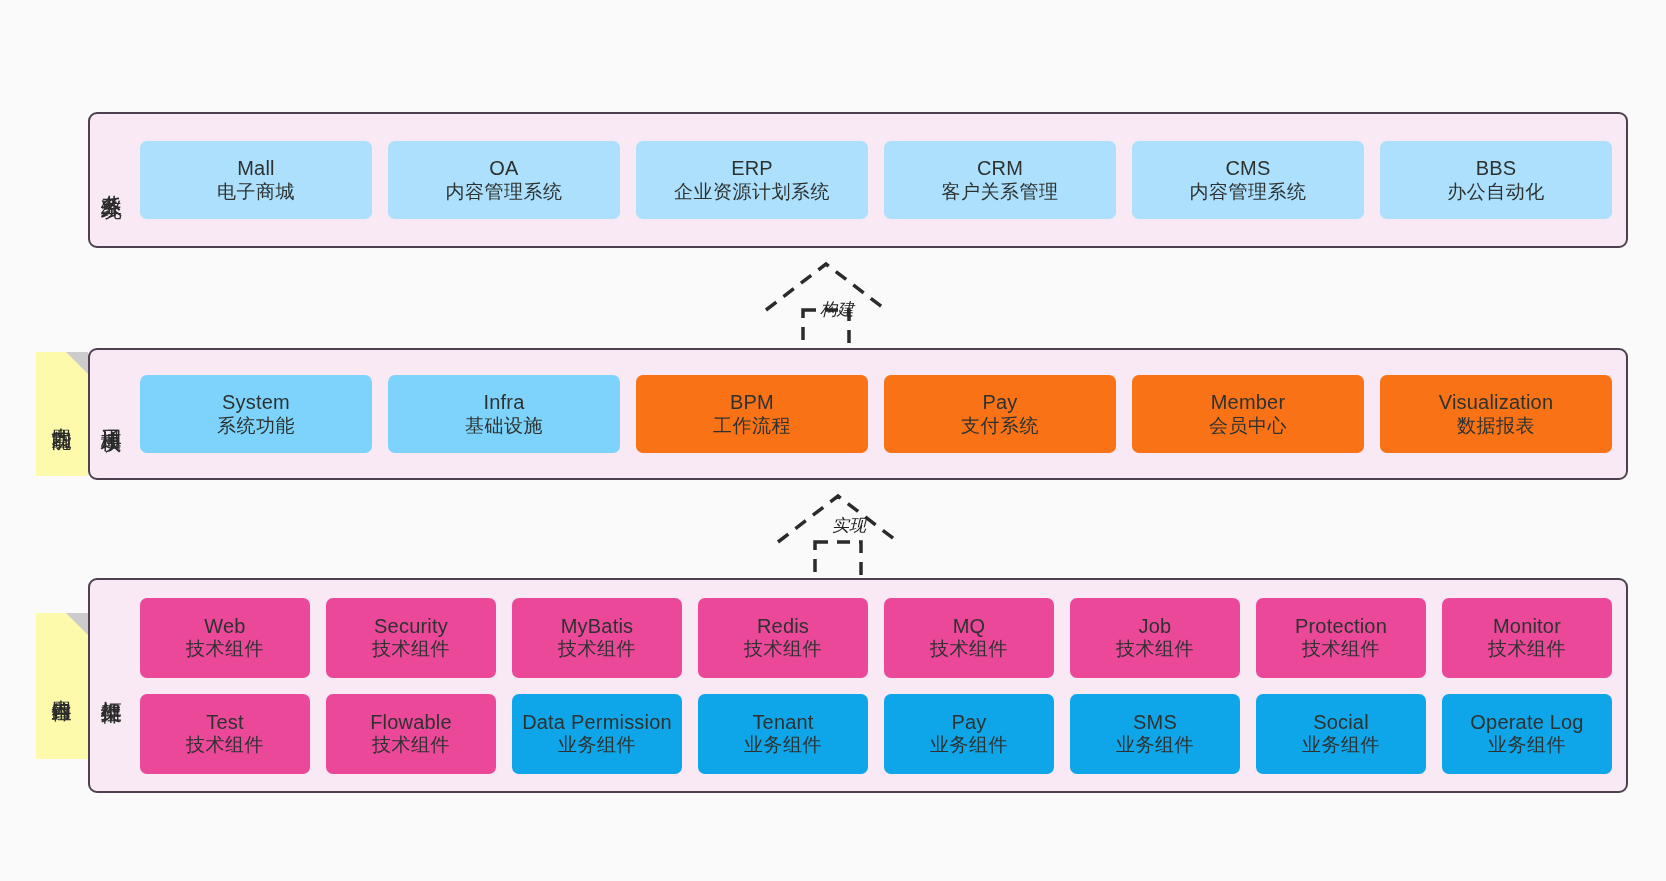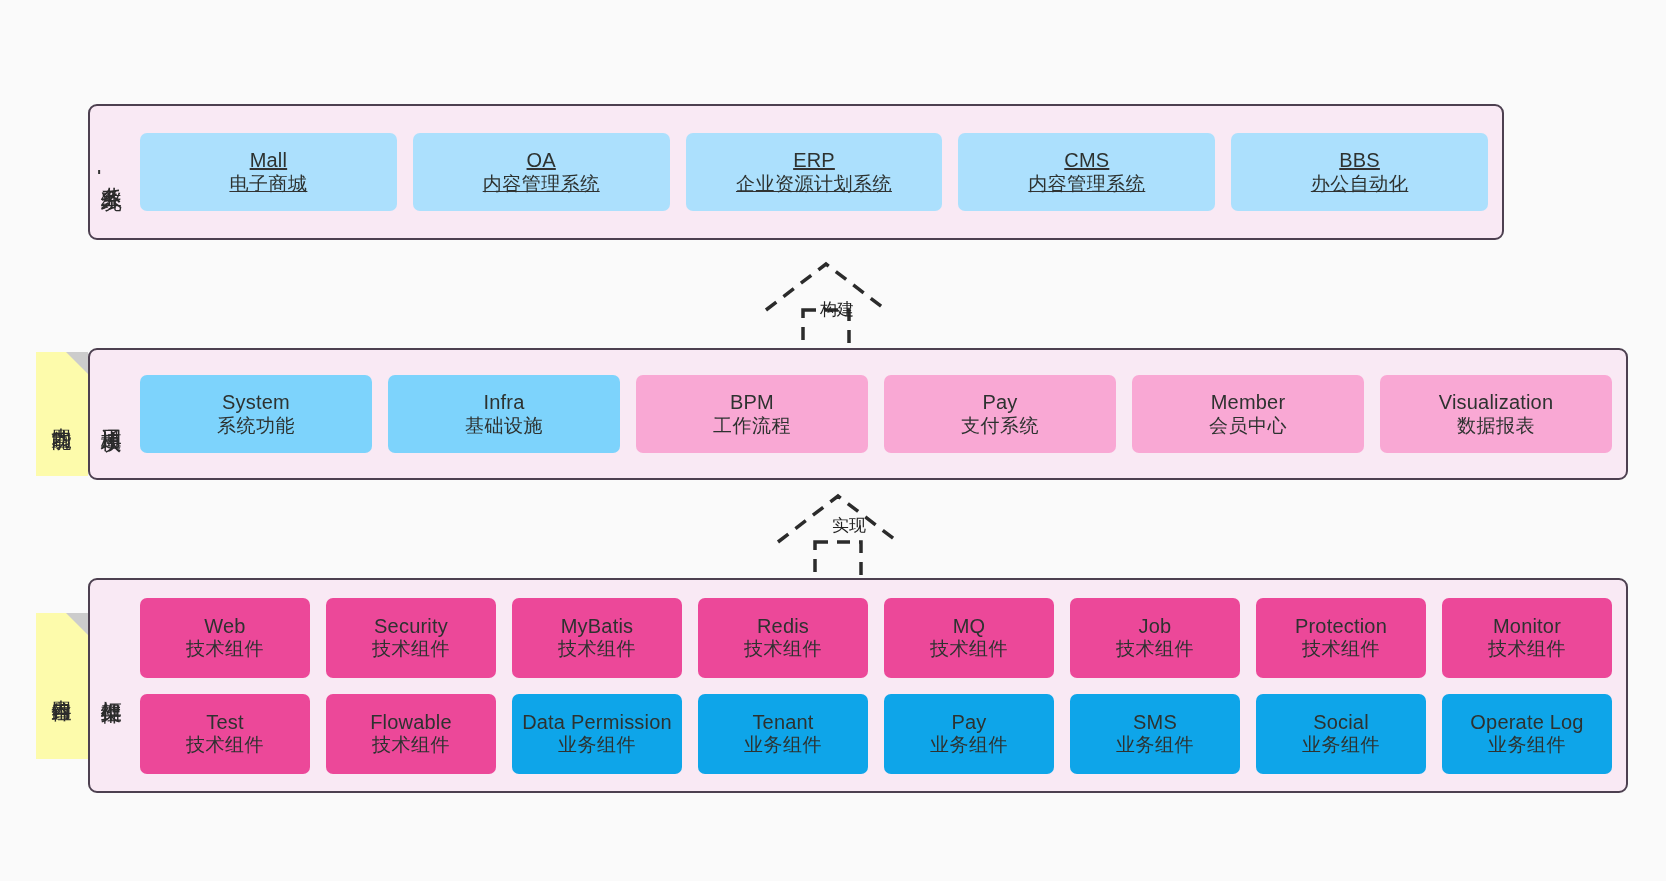--- a/index.html
+++ b/index.html
@@ -81,21 +81,21 @@
   .node .n-en {
     font-size: 20px;
     letter-spacing: .2px;
   }
   .node .n-cn {
     font-size: 19px;
     letter-spacing: .5px;
   }
   .node.blue      { background: #ace0fd; }
   .node.red       { background: #7dd3fc; }
-  .node.pink      { background: #f9a8d4; align-items: center; }
+  .node.pink      { background: #f97316; align-items: center; }
   .node.green     { background: #ec4899; }
   .node.lightgreen{ background: #0ea5e9; }
 
   
   #layer-business  .node { height: 78px; }
   #layer-common    .node { height: 78px; }
   #layer-framework .node { height: 80px; }
 
   
   .sticky {
@@ -122,56 +122,61 @@
     width: 0; height: 0;
     border-left: 22px solid transparent;
     border-top: 22px solid #cccccc;
   }
 
   
   .arrow {
     position: absolute;
     width: 160px;
     height: 100px;
+    font-style: italic;
   }
   .arrow svg { display: block; }
   .arrow-label {
     position: absolute;
     font-size: 17px;
     color: #222222;
     background: transparent;
     white-space: nowrap;
     user-select: none;
   }
 </style>
 </head>
 <body>
 
 <div id="stage">
 
-  <div class="layer" id="layer-business" style="left:88px; top:104px; width:1416px; height:136px;text-decoration:underline;">
+  <div class="layer" id="layer-business" style="left:88px; top:112px; width:1540px; height:136px;">
     <div class="layer-title">业务系统</div>
     <div class="layer-body">
       <div class="row">
 
         <div class="node blue">
           <span class="n-en">Mall</span>
           <span class="n-cn">电子商城</span>
         </div>
 
         <div class="node blue">
           <span class="n-en">OA</span>
           <span class="n-cn">内容管理系统</span>
         </div>
 
         <div class="node blue">
           <span class="n-en">ERP</span>
           <span class="n-cn">企业资源计划系统</span>
         </div>
 
+        <div class="node blue">
+          <span class="n-en">CRM</span>
+          <span class="n-cn">客户关系管理</span>
+        </div>
 
         <div class="node blue">
           <span class="n-en">CMS</span>
           <span class="n-cn">内容管理系统</span>
         </div>
 
         <div class="node blue">
           <span class="n-en">BBS</span>
           <span class="n-cn">办公自动化</span>
         </div>

